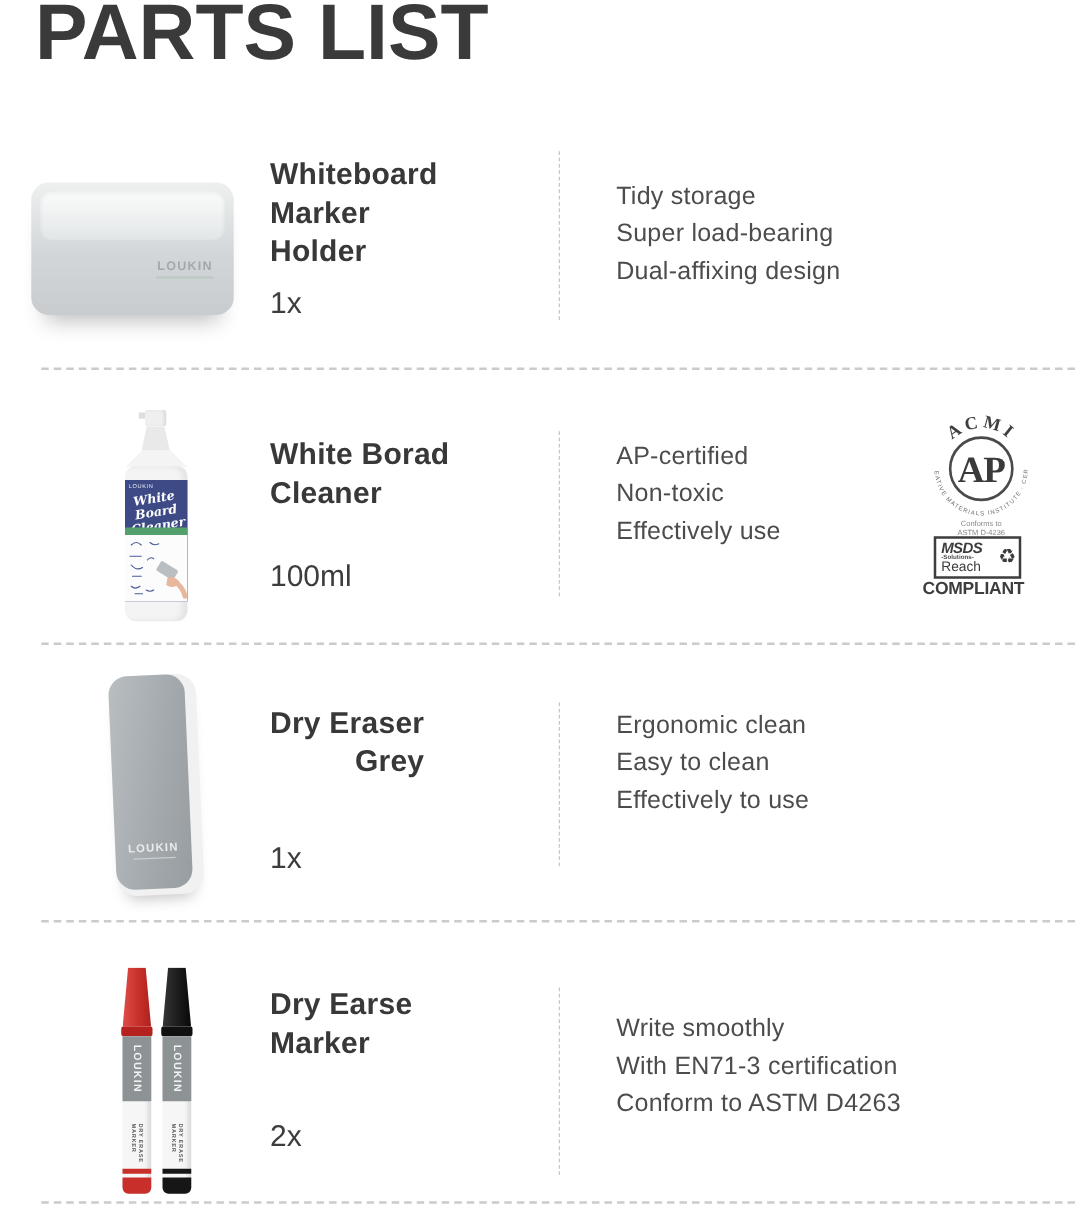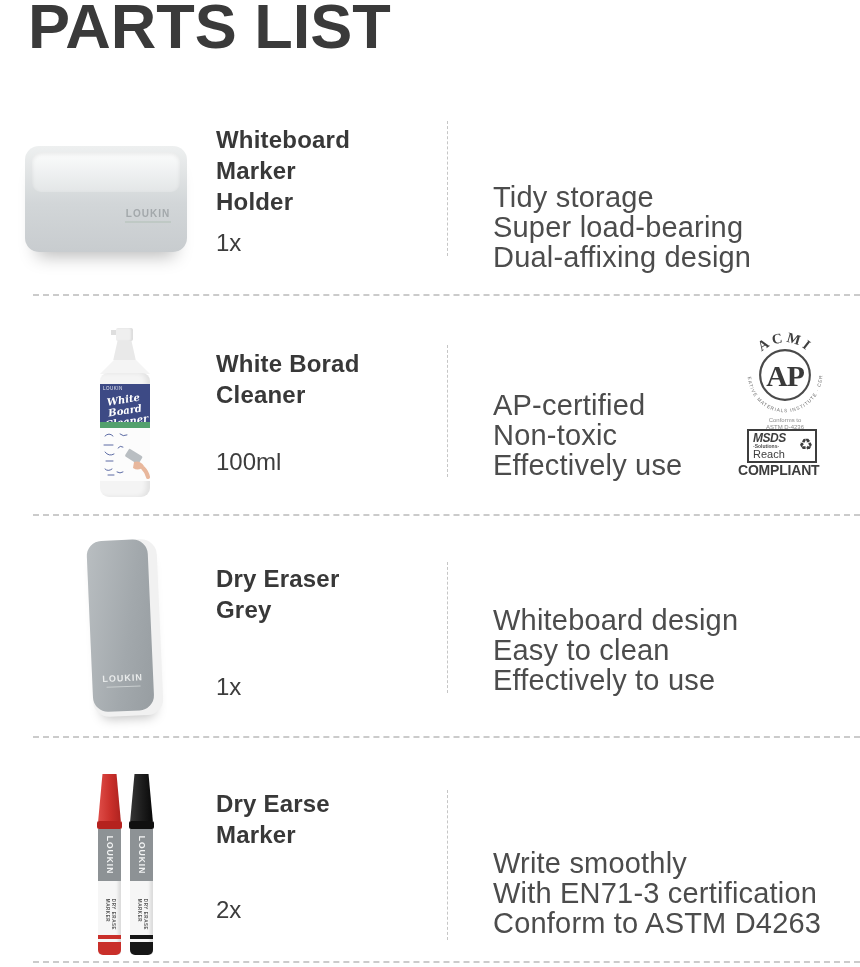--- a/index.html
+++ b/index.html
@@ -11,21 +11,21 @@
     position:absolute; left:28px; top:-10px; font-size:63px; font-weight:800;
     color:#3a3a3a; letter-spacing:0px;
   }
   .h-divider{position:absolute; left:33px; width:827px; height:0; border-top:2px dashed #cbcbcb;}
   .v-divider{position:absolute; width:0; border-left:1.5px dashed #c6c6c6;}
   .row-name{
     position:absolute; font-size:24px; font-weight:700; color:#383838;
     line-height:31px; white-space:pre-line; letter-spacing:0.2px;
   }
   .row-qty{position:absolute; font-size:24px; font-weight:400; color:#3d3d3d;}
-  .features{position:absolute; font-size:29px; font-weight:400; color:#4c4c4c; line-height:30px; letter-spacing:0.2px;margin-top:40px;}
+  .features{position:absolute; font-size:20px; font-weight:400; color:#4c4c4c; line-height:30px; letter-spacing:0.2px;}
   .preline{white-space:pre-line;}
 
   
   .holder{
     position:absolute; left:25px; top:146px; width:162px; height:106px;
     border-radius:14px; background:linear-gradient(#eef0f0, #d2d6d8 55%, #c8cccf);
     box-shadow:0 16px 18px -12px rgba(0,0,0,0.28);
   }
   .holder-opening{
     position:absolute; left:7px; right:7px; top:6px; height:40px; border-radius:9px;
@@ -233,26 +233,26 @@
   <div>
     <div class="eraser">
       <div class="eraser-base"></div>
       <div class="eraser-face">
         <div class="eraser-logo">
           <span>LOUKIN</span>
           <div class="eraser-tagline"></div>
         </div>
       </div>
     </div>
-    <div class="row-name" style="left:216px; top:563px;">Dry Eraser
+    <div class="row-name" style="left:216px; top:563px;text-align:right;">Dry Eraser
 Grey</div>
     <div class="row-qty" style="left:216px; top:673px;">1x</div>
     <div class="v-divider" style="left:447px; top:562px; height:131px;"></div>
     <div class="features" style="left:493px; top:565px;">
-      <div>Whiteboard design</div>
+      <div>Ergonomic clean</div>
       <div>Easy to clean</div>
       <div>Effectively to use</div>
     </div>
   </div>
 
   <div class="h-divider" style="top:736px;"></div>
 
   <div>
     <div class="markers">
       <div class="marker red">

